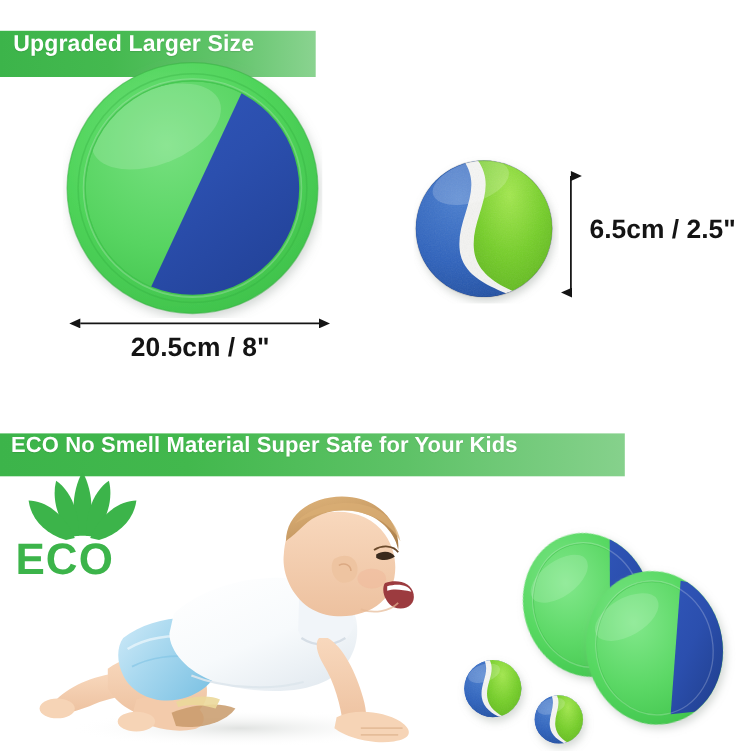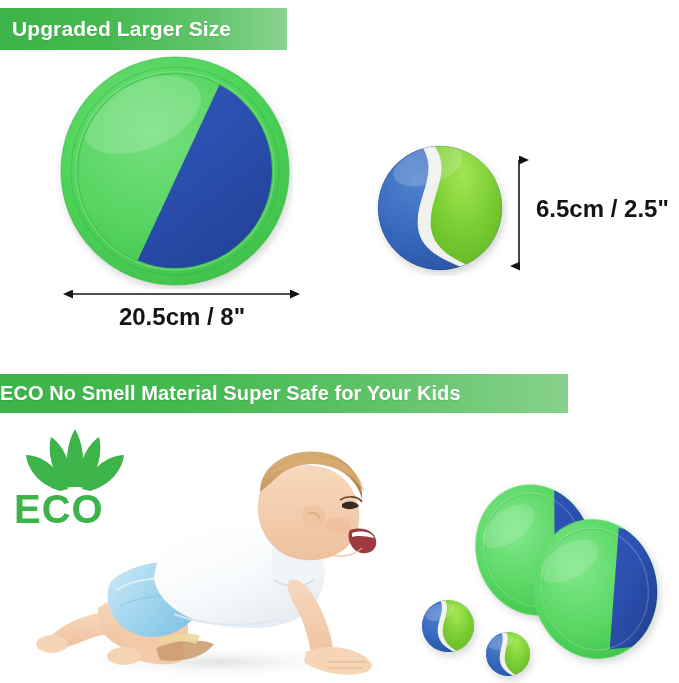--- a/index.html
+++ b/index.html
@@ -13,22 +13,22 @@
     position: relative;
     overflow: hidden;
     font-family: "Liberation Sans", sans-serif;
     -webkit-font-smoothing: antialiased;
   }
 
   
   .banner {
     position: absolute;
     display: flex;
-    align-items: center;
     box-sizing: border-box;
+    margin-top: 20px;
   }
   .banner-text {
     color: #ffffff;
     font-weight: bold;
     white-space: nowrap;
     text-shadow: 0 1px 1px rgba(0,0,0,0.10);
   }
 
   #banner-1 {
     left: 0px;
@@ -42,20 +42,21 @@
     font-size: 21px;
     letter-spacing: 0.1px;
   }
 
   #banner-2 {
     left: 0px;
     top: 374px;
     width: 568px;
     height: 39px;
     background: linear-gradient(to right, #3cb44a 0%, #42b84d 30%, #5ec267 65%, #86d18c 100%);
+    padding-left: 10px;
   }
   #banner-2 .banner-text {
     font-size: 20px;
     letter-spacing: 0.1px;
   }
 
   
   #paddle-large {
     position: absolute;
     left: 57px;

